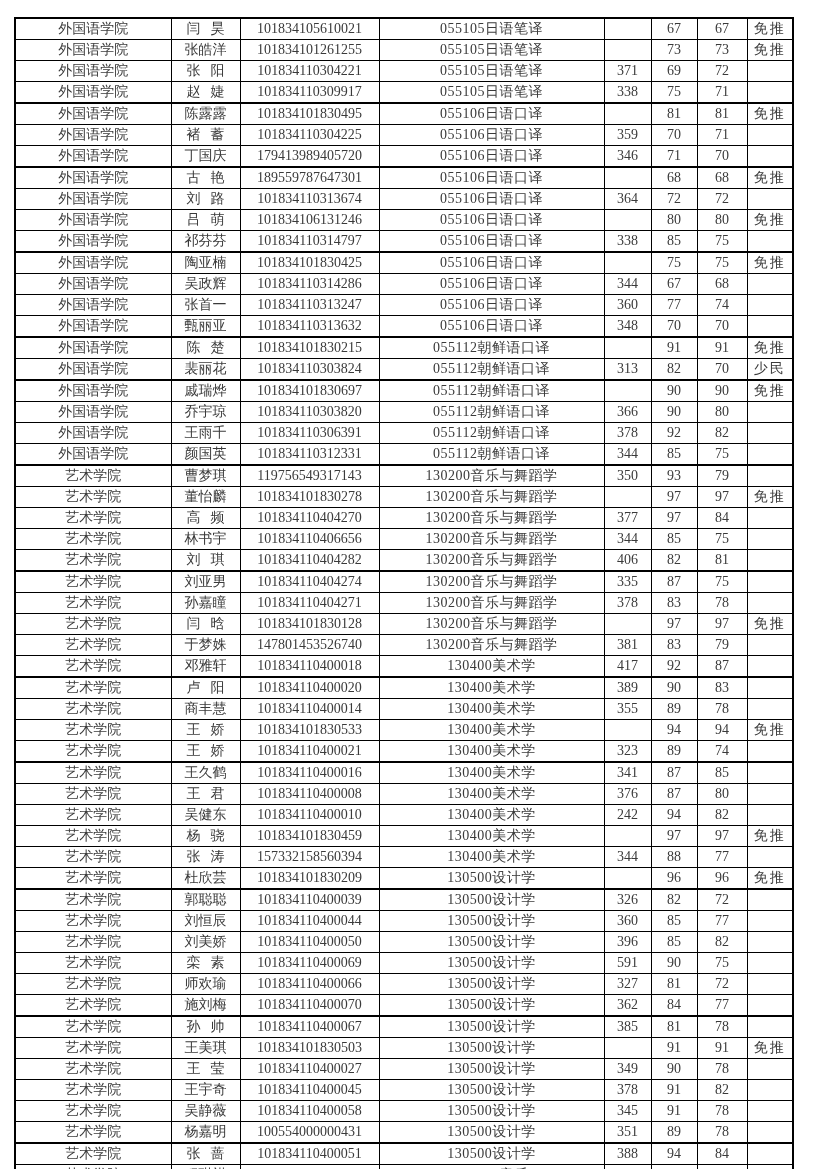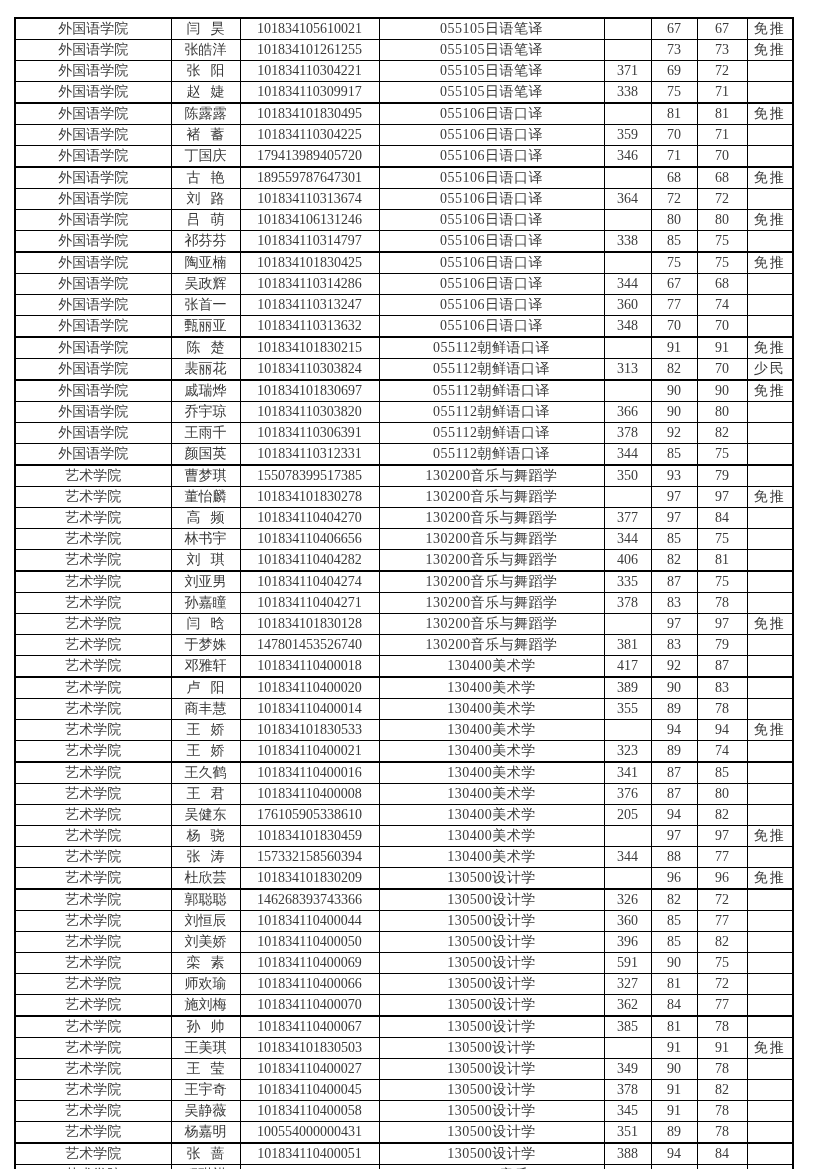--- a/index.html
+++ b/index.html
@@ -263,21 +263,21 @@
           <td class="col-number">101834110312331</td>
           <td class="col-major">055112朝鲜语口译</td>
           <td class="col-score1">344</td>
           <td class="col-score2">85</td>
           <td class="col-score3">75</td>
           <td class="col-remark"></td>
         </tr>
         <tr class="thick-top">
           <td class="col-college">艺术学院</td>
           <td class="col-name">曹梦琪</td>
-          <td class="col-number">155078399517385</td>
+          <td class="col-number">119756549317143</td>
           <td class="col-major">130200音乐与舞蹈学</td>
           <td class="col-score1">350</td>
           <td class="col-score2">93</td>
           <td class="col-score3">79</td>
           <td class="col-remark"></td>
         </tr>
         <tr>
           <td class="col-college">艺术学院</td>
           <td class="col-name">董怡麟</td>
           <td class="col-number">101834101830278</td>
@@ -423,23 +423,23 @@
           <td class="col-number">101834110400008</td>
           <td class="col-major">130400美术学</td>
           <td class="col-score1">376</td>
           <td class="col-score2">87</td>
           <td class="col-score3">80</td>
           <td class="col-remark"></td>
         </tr>
         <tr>
           <td class="col-college">艺术学院</td>
           <td class="col-name">吴健东</td>
-          <td class="col-number">176105905338610</td>
-          <td class="col-major">130400美术学</td>
-          <td class="col-score1">205</td>
+          <td class="col-number">101834110400010</td>
+          <td class="col-major">130400美术学</td>
+          <td class="col-score1">242</td>
           <td class="col-score2">94</td>
           <td class="col-score3">82</td>
           <td class="col-remark"></td>
         </tr>
         <tr>
           <td class="col-college">艺术学院</td>
           <td class="col-name"><span class="spaced2">杨骁</span></td>
           <td class="col-number">101834101830459</td>
           <td class="col-major">130400美术学</td>
           <td class="col-score1"></td>
@@ -463,21 +463,21 @@
           <td class="col-number">101834101830209</td>
           <td class="col-major">130500设计学</td>
           <td class="col-score1"></td>
           <td class="col-score2">96</td>
           <td class="col-score3">96</td>
           <td class="col-remark">免推</td>
         </tr>
         <tr class="thick-top">
           <td class="col-college">艺术学院</td>
           <td class="col-name">郭聪聪</td>
-          <td class="col-number">146268393743366</td>
+          <td class="col-number">101834110400039</td>
           <td class="col-major">130500设计学</td>
           <td class="col-score1">326</td>
           <td class="col-score2">82</td>
           <td class="col-score3">72</td>
           <td class="col-remark"></td>
         </tr>
         <tr>
           <td class="col-college">艺术学院</td>
           <td class="col-name">刘恒辰</td>
           <td class="col-number">101834110400044</td>

